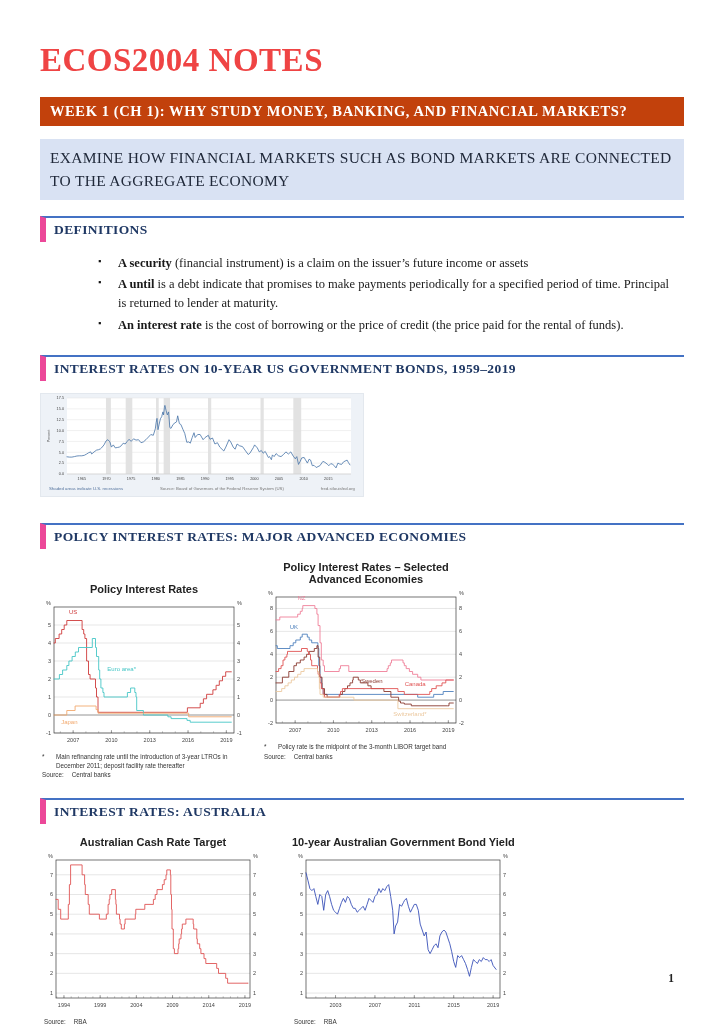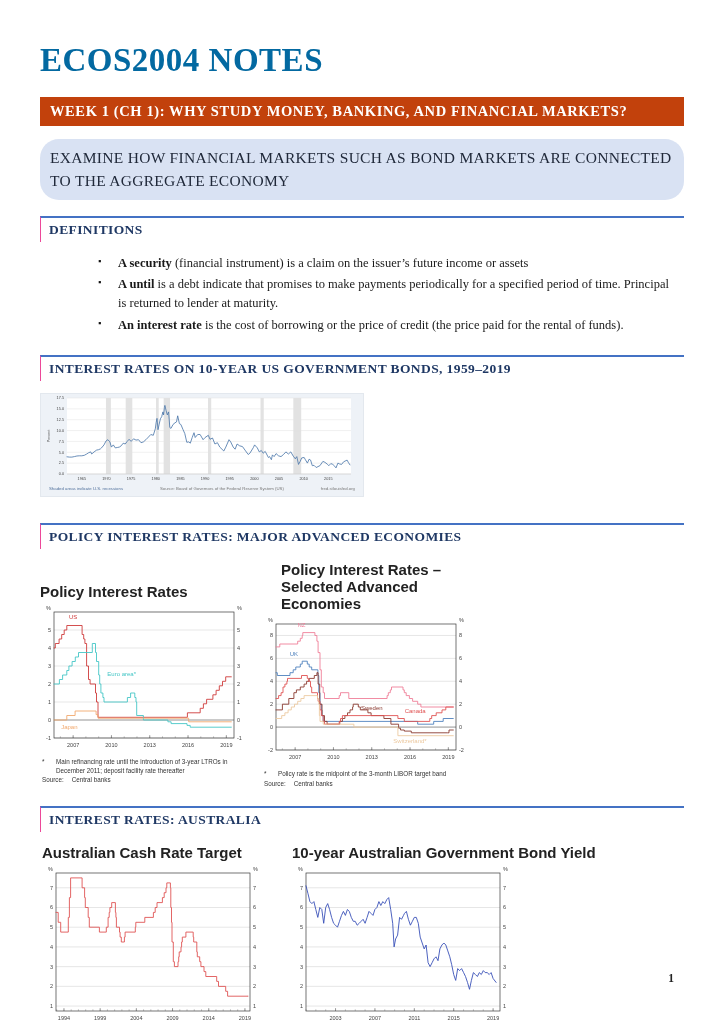--- a/index.html
+++ b/index.html
@@ -4,35 +4,35 @@
 <style>
   html,body{margin:0;padding:0;}
   body{
     width:724px;height:1024px;position:relative;overflow:hidden;
     background:#ffffff;color:#1a1a1a;
     font-family:"Liberation Serif",serif;
   }
   .content{padding:42px 40px 0 40px;}
 
   .doc-title{
-    font-size:33px;font-weight:bold;color:#0369a1;
+    font-size:33px;font-weight:bold;color:#ef4444;
     margin:0 0 18px 0;letter-spacing:0.5px;
   }
   .banner{
     background:#c2410c;color:#ffffff;font-weight:bold;
     font-size:14.5px;letter-spacing:0.6px;
     padding:6px 10px;margin-bottom:13px;
   }
   .objective{
     background:#d9e2f3;color:#20293a;
     font-size:15.5px;line-height:1.5;letter-spacing:0.3px;
-    padding:7px 10px;margin-bottom:16px;border-radius:19px;
+    padding:7px 10px;margin-bottom:16px;
   }
   .sec{
-    border-top:2px solid #4472c4;border-left:1px solid #ec4899;
+    border-top:2px solid #4472c4;border-left:6px solid #ec4899;
     color:#1f3864;font-weight:bold;font-size:13.5px;letter-spacing:0.4px;
     padding:4px 0 4px 8px;margin-top:4px;
   }
   ul.defs{list-style:none;margin:12px 0 20px 0;padding:0 10px 0 58px;}
   ul.defs li{position:relative;padding-left:20px;font-size:12.5px;line-height:1.55;margin-bottom:2px;}
   ul.defs li .sq{position:absolute;left:0;top:1px;font-size:9px;color:#111;}
   ul.defs li .lead{font-weight:bold;margin-top:16px;}
 
   
   .fred-wrap{width:322px;margin:12px 0 26px 0;background:#eef2f7;border:1px solid #e3e8ee;}
@@ -46,22 +46,22 @@
   .fred-foot .fc,.fred-foot .fr{color:#777;}
   .fred-wrap svg{display:block;margin:0 2px;}
 
   
   .chart-row{display:flex;margin-top:12px;}
   .chart-row.row1{gap:14px;margin-bottom:18px;}
   .chart-row.row2{gap:28px;margin-bottom:6px;margin-left:2px;}
   .chart-block{font-family:"Liberation Sans",sans-serif;}
   .chart-block.pad-top{margin-top:22px;}
   .chart-title{
-    font-family:"Liberation Sans",sans-serif;font-weight:bold;font-size:15px;
-    color:#222;text-align:left;margin-bottom:2px;
+    font-family:"Liberation Sans",sans-serif;font-weight:bold;font-size:11px;
+    color:#222;text-align:center;margin-bottom:2px;
   }
   .chart-title.narrow{width:170px;margin-left:auto;margin-right:auto;}
   .notes{margin-top:2px;font-size:6.3px;color:#333;line-height:1.35;}
   .note-row{display:flex;}
   .note-row .mark{width:14px;flex:0 0 14px;padding-left:2px;}
   .note-row .note-text{flex:1;max-width:175px;}
   .src-row{display:flex;margin-top:1px;}
   .src-row .src-label{padding-left:2px;margin-right:8px;}
   .page-num{position:absolute;right:50px;bottom:40px;font-size:11.5px;font-weight:bold;color:#222;}
 </style>

